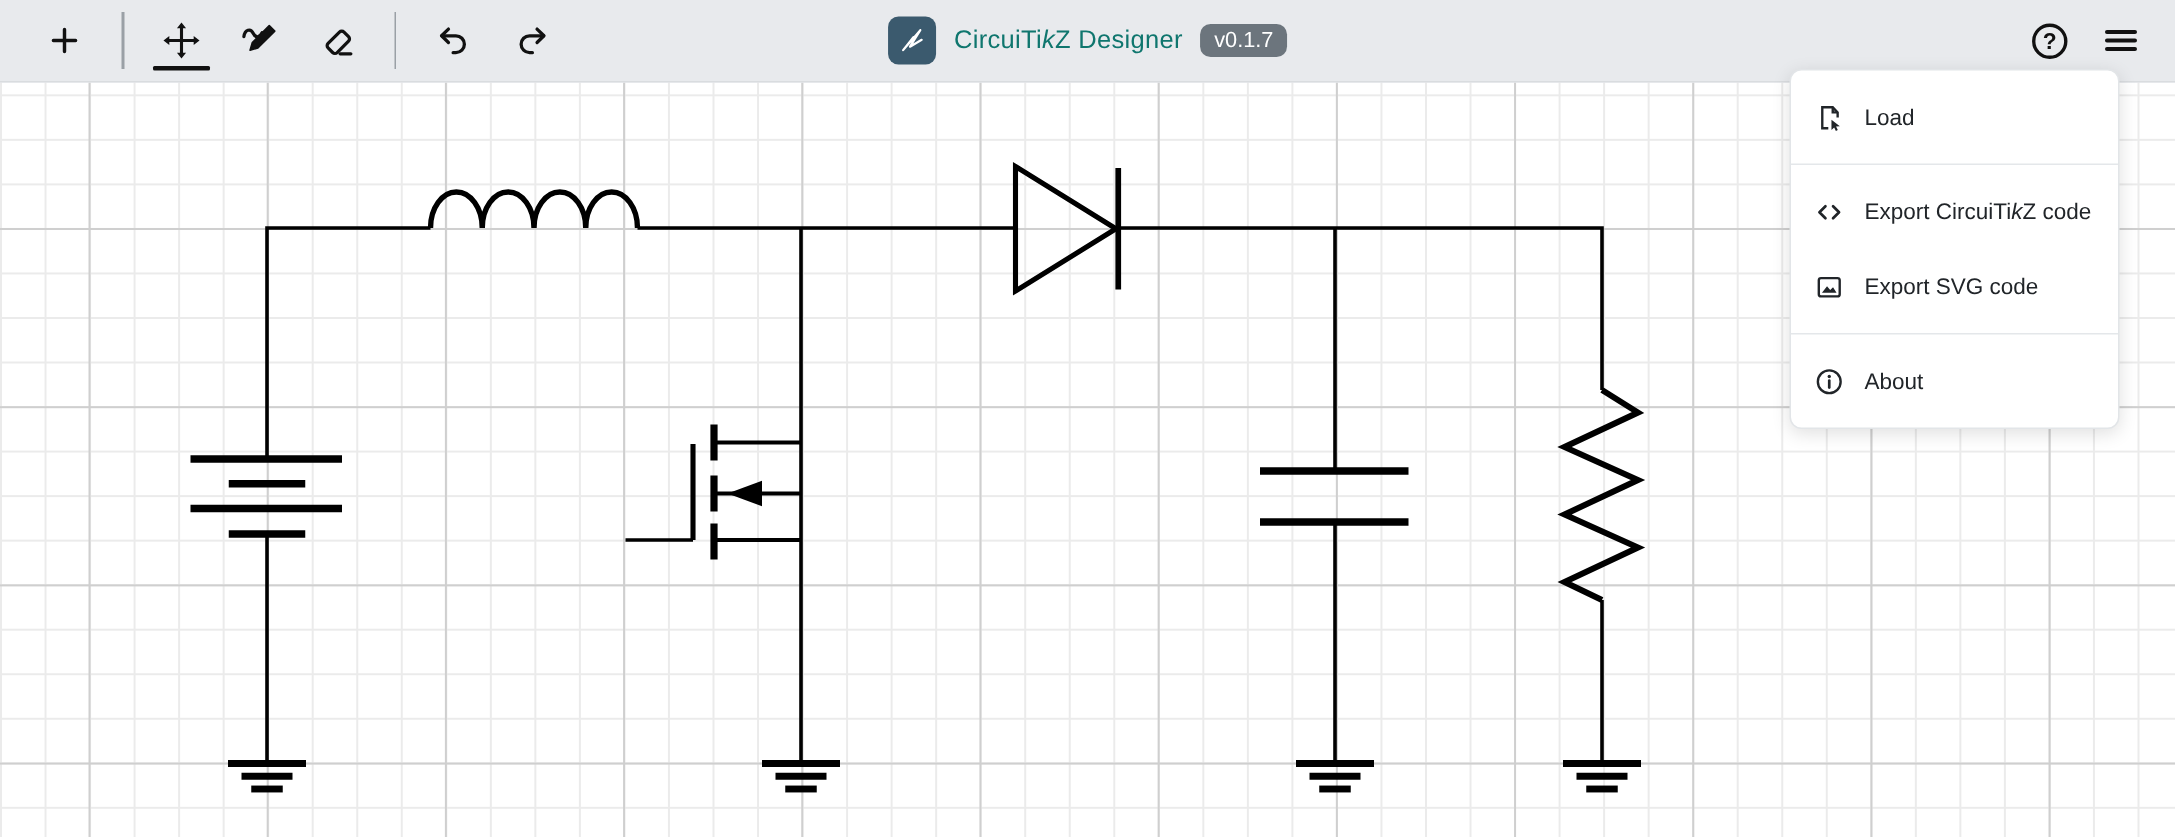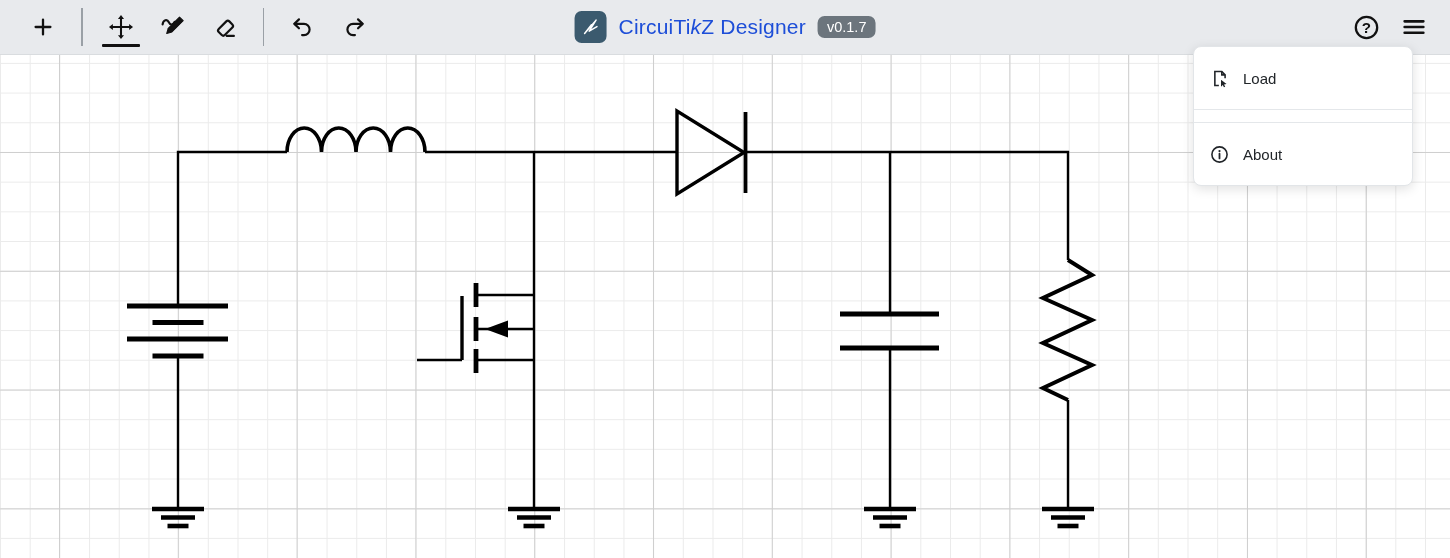--- a/index.html
+++ b/index.html
@@ -26,21 +26,21 @@
   }
   .tb-divider{width:1.5px;height:38px;background:#9aa0a6;margin:0 9px;}
   .title-wrap{
     position:absolute;left:50%;top:50%;transform:translate(-50%,-50%);
     display:flex;align-items:center;gap:12px;white-space:nowrap;
   }
   .logo{
     width:32px;height:32px;border-radius:7px;background:var(--logo-bg,#3b5a6e);
     display:flex;align-items:center;justify-content:center;
   }
-  .title-text{font-size:21px;color:#1d4ed8;letter-spacing:.2px;}
+  .title-text{font-size:17px;color:#0f766e;letter-spacing:.2px;}
   .title-text i{font-style:italic;}
   .badge{
     background:var(--badge-bg,#6c757d);color:var(--badge-text,#fff);
     font-size:14.5px;font-weight:normal;padding:3px 9px;border-radius:7px;
   }
   .header-right{margin-left:auto;display:flex;align-items:center;gap:16px;}
   .icon-btn{background:none;border:none;padding:2px;cursor:pointer;display:flex;}
   
   .canvas{
     position:absolute;left:0;right:0;top:55px;bottom:0;background:#fff;
@@ -212,20 +212,33 @@
       <svg width="19" height="19" viewBox="0 0 18 18">
         <path d="M14.3 8.8 V5.6 L11.2 2.4 H4.6 V15.6 H8.4" fill="none" stroke="#212529" stroke-width="1.5"></path>
         <path d="M11.2 2.4 V5.6 H14.3" fill="none" stroke="#212529" stroke-width="1.5"></path>
         <path d="M10.4 10.2 V16.8 L12.1 15.1 L13.2 17.4 L14.4 16.8 L13.3 14.6 L15.7 14.3 Z" fill="#212529"></path>
       </svg>
       <span class="mi-label">Load</span>
     </div>
   </div>
   <div class="menu-divider"></div>
   <div class="menu-section">
+    <div class="menu-item">
+      <svg width="19" height="19" viewBox="0 0 18 18" stroke="#212529" fill="none" stroke-width="1.7" stroke-linecap="round" stroke-linejoin="round">
+        <path d="M6.6 5.2 L2.8 9 L6.6 12.8 M11.4 5.2 L15.2 9 L11.4 12.8"></path>
+      </svg>
+      <span class="mi-label"><span>Export CircuiTi</span><i>k</i><span>Z code</span></span>
+    </div>
+    <div class="menu-item">
+      <svg width="19" height="19" viewBox="0 0 18 18">
+        <rect x="2.4" y="3.2" width="13.2" height="11.6" rx="1.4" fill="none" stroke="#212529" stroke-width="1.5"></rect>
+        <path d="M4.4 12.4 L7.6 8.4 L9.6 10.8 L11.4 9 L13.6 12.4 Z" fill="#212529"></path>
+      </svg>
+      <span class="mi-label">Export SVG code</span>
+    </div>
   </div>
   <div class="menu-divider"></div>
   <div class="menu-section">
     <div class="menu-item">
       <svg width="19" height="19" viewBox="0 0 18 18">
         <circle cx="9" cy="9" r="7.2" fill="none" stroke="#212529" stroke-width="1.5"></circle>
         <circle cx="9" cy="5.7" r="1.05" fill="#212529"></circle>
         <path d="M9 8.2 V12.7" stroke="#212529" stroke-width="1.7" stroke-linecap="round"></path>
       </svg>
       <span class="mi-label">About</span>

